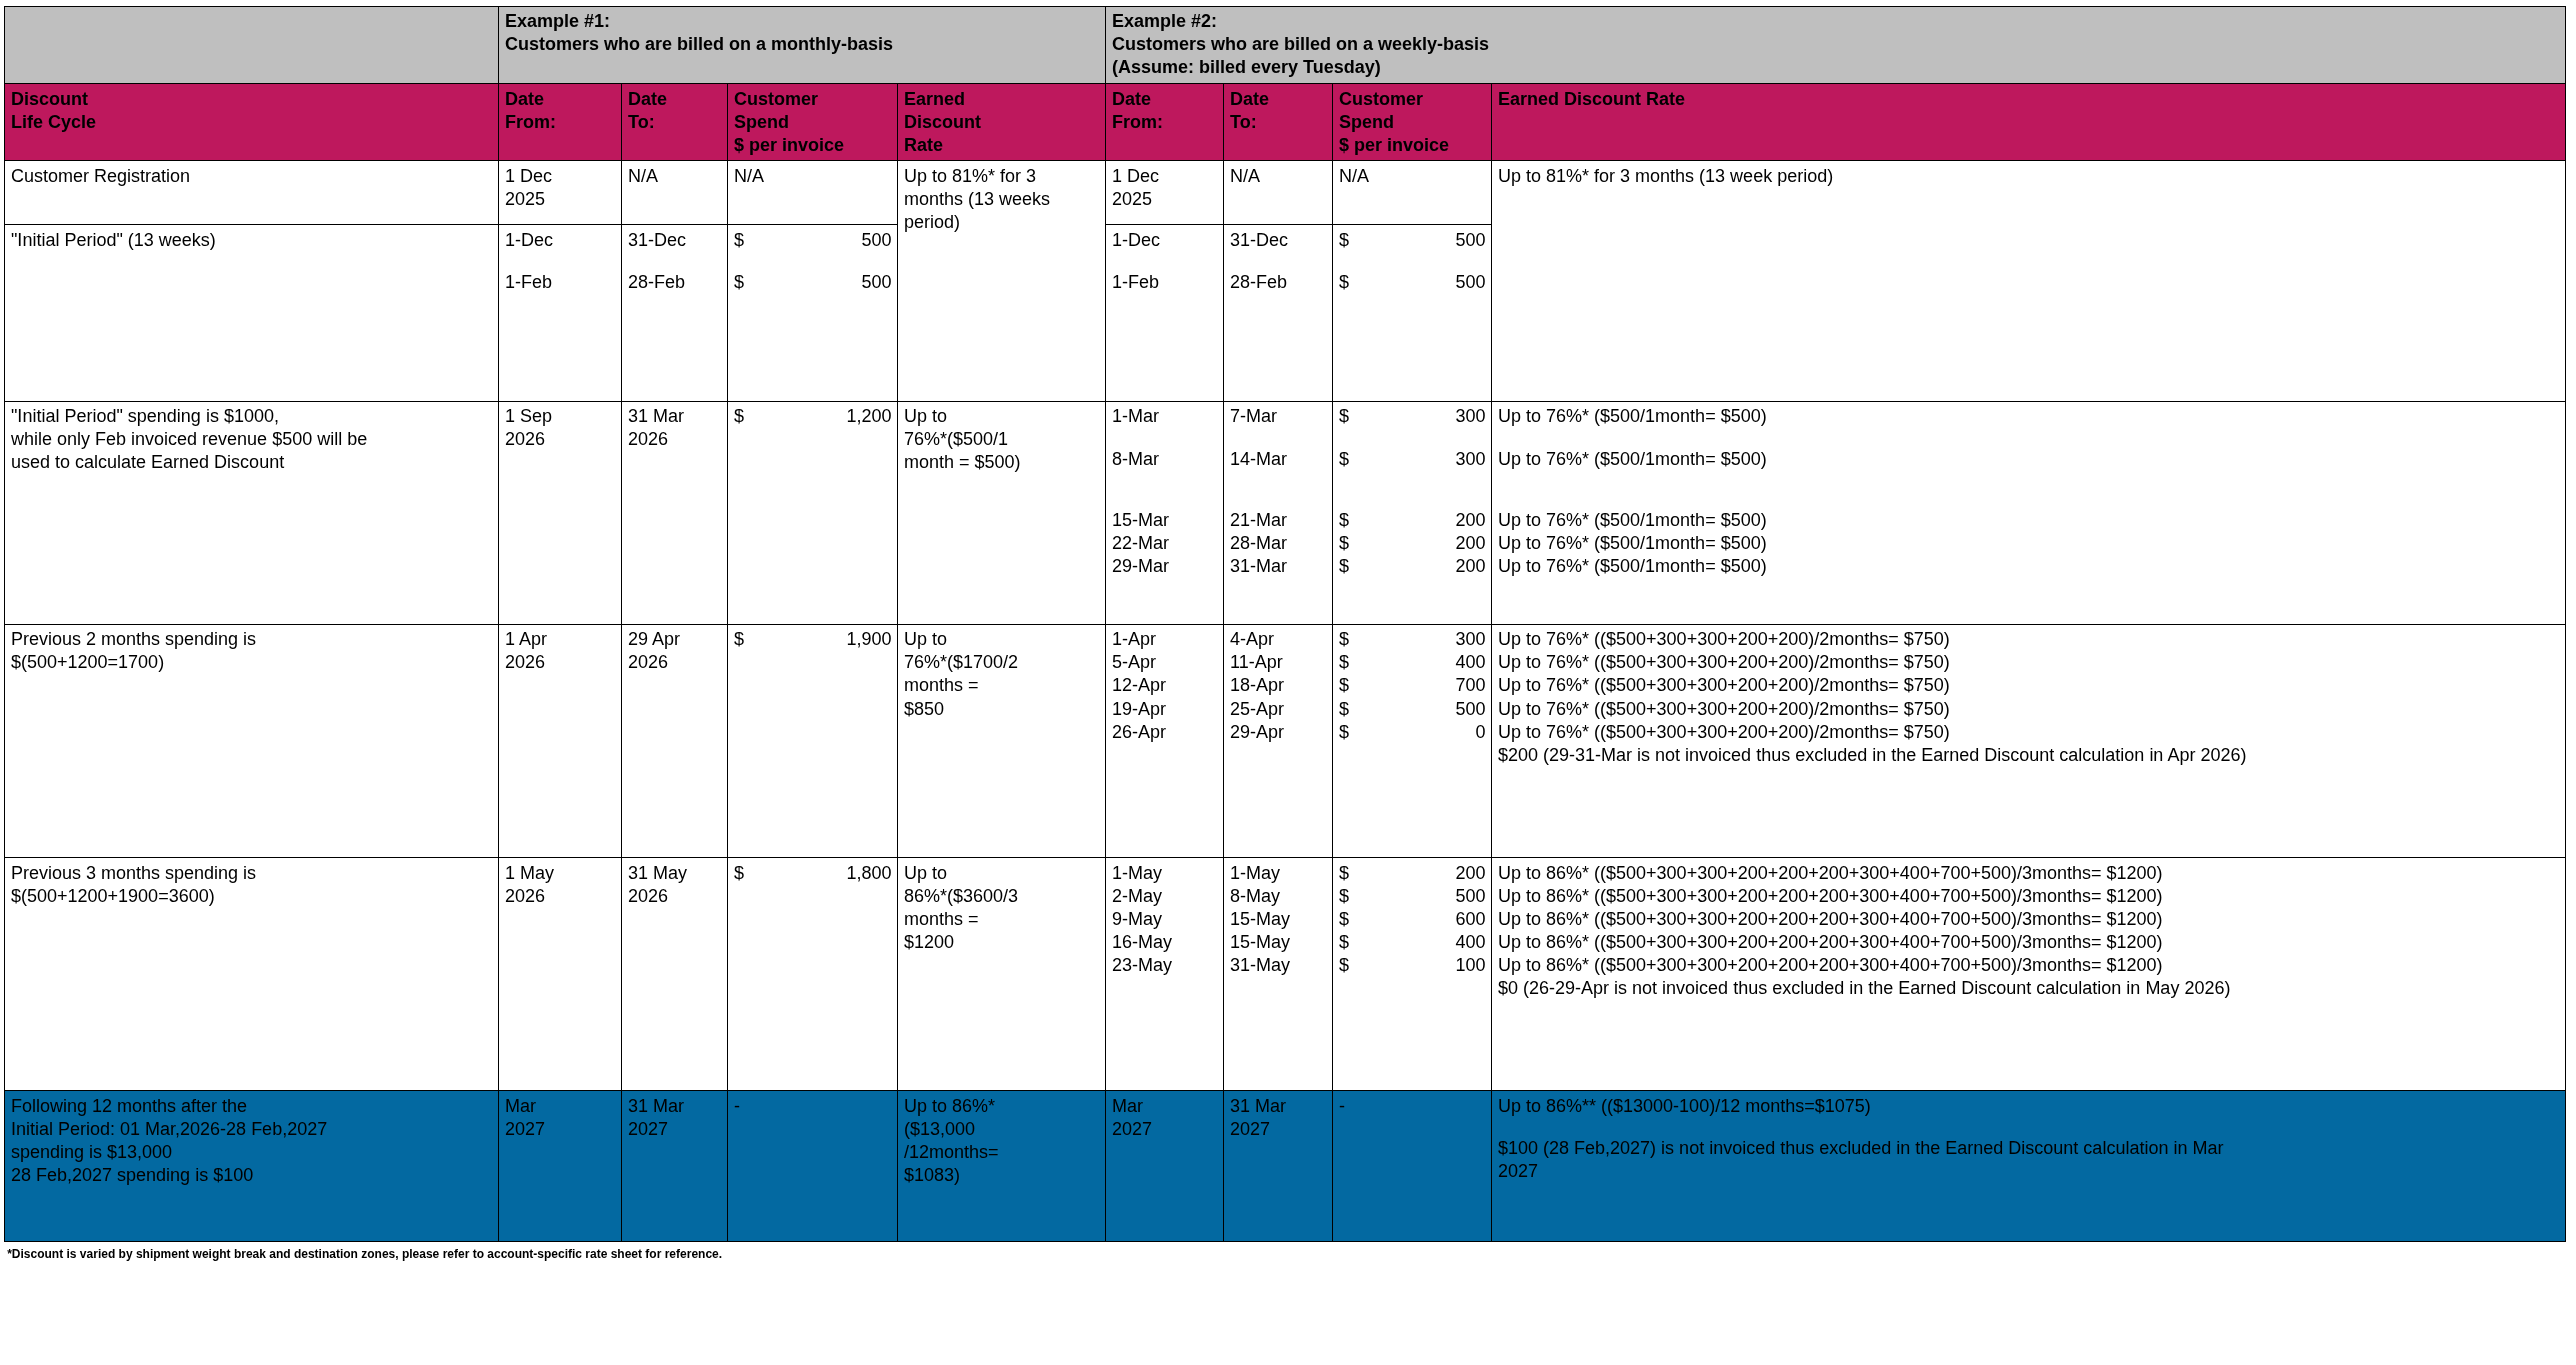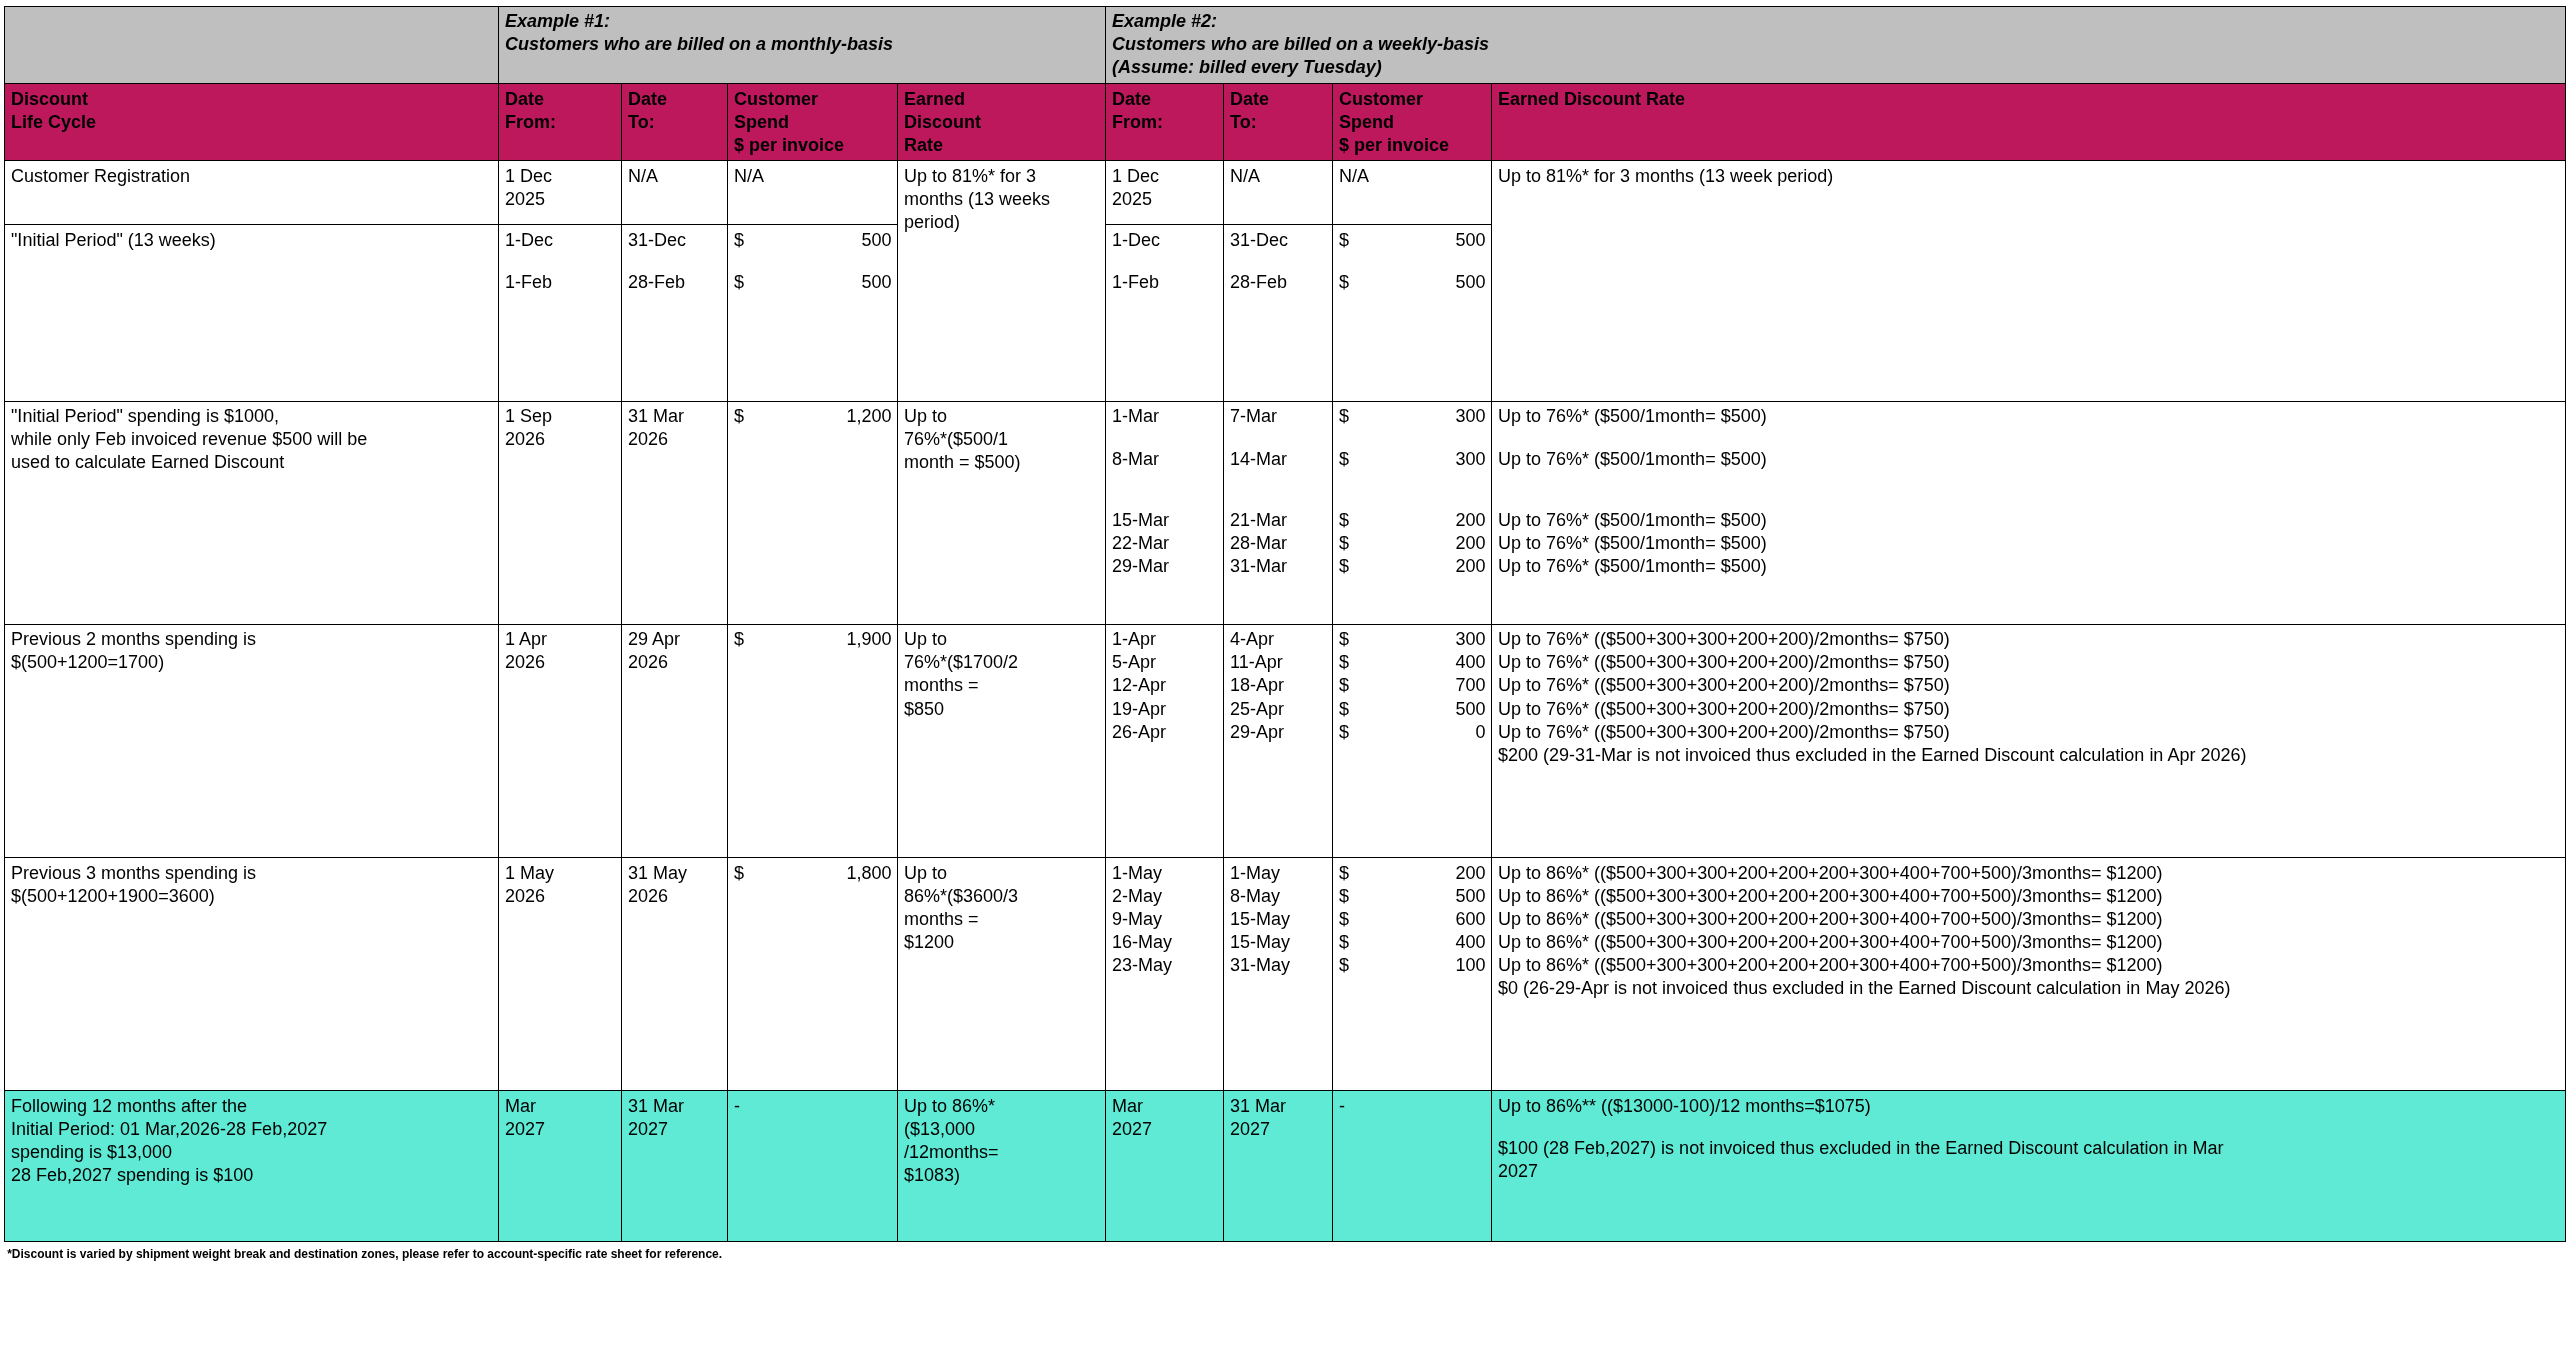--- a/index.html
+++ b/index.html
@@ -26,28 +26,27 @@
   table.grid td {
     border: 1.4px solid #000000;
     vertical-align: top;
     padding: 3.6px 5.7px 3.6px 5.7px;
     overflow: hidden;
   }
   .hdr-band td {
     background: #bfbfbf;
     font-weight: bold;
     border-top: 2.1px solid #000;
-    font-style: italic;
   }
   .col-head td {
     background: #be185d;
     font-weight: bold;
   }
   .shaded td {
-    background: #5eead4;
+    background: #0369a1;
   }
   .money {
     display: flex;
     justify-content: space-between;
     gap: 5.7px;
   }
   .money .sym { flex: 0 0 auto; }
   .money .amt { flex: 1 1 auto; text-align: right; }
   .spacer-line { display: block; height: 19.3px; }
   .lines > div { white-space: nowrap; }

